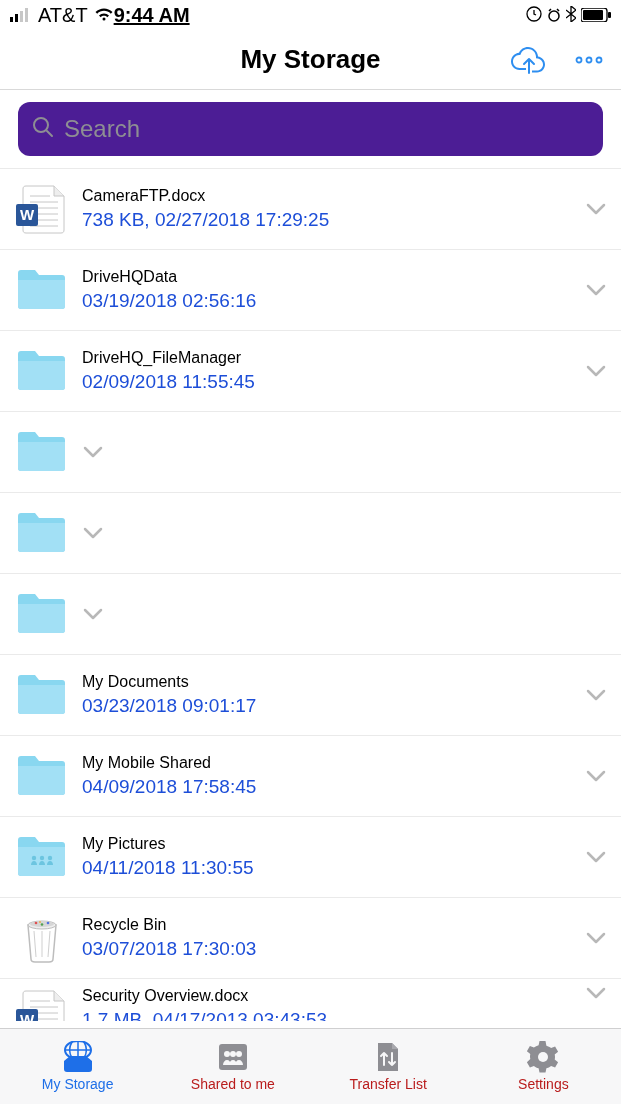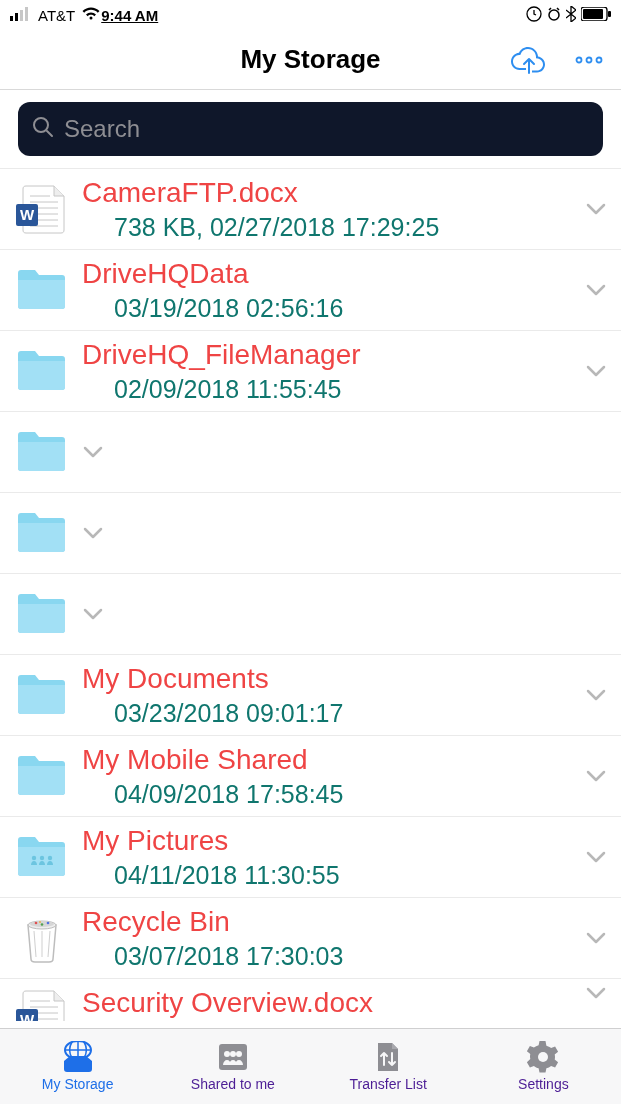--- a/index.html
+++ b/index.html
@@ -1,38 +1,38 @@
 <!DOCTYPE html>
 <html><head>
 <meta charset="utf-8">
 <style>
 * { margin: 0; padding: 0; box-sizing: border-box; }
 html, body { width: 621px; height: 1104px; font-family: -apple-system, "Helvetica Neue", Arial, sans-serif; background: #fff; overflow: hidden; }
-.status-bar { height: 30px; display: flex; align-items: center; padding: 0 10px; font-size: 15px; font-weight: 500; color: #000; }
+.status-bar { height: 30px; display: flex; align-items: center; padding: 0 10px; font-size: 20px; font-weight: 500; color: #000; }
 .status-left { display: flex; align-items: center; gap: 6px; }
 .status-center { flex: 1; text-align: left; font-weight: 600; text-decoration: underline; }
 .status-right { display: flex; align-items: center; gap: 5px; }
 .nav-bar { height: 60px; display: flex; align-items: center; justify-content: center; position: relative; border-bottom: 1px solid #d9d9d9; }
 .nav-title { font-size: 26px; font-weight: 700; color: #000; }
 .nav-right { position: absolute; right: 18px; display: flex; align-items: center; gap: 28px; }
 .icon-btn { cursor: pointer; display: inline-flex; }
 .search-area { padding: 12px 18px; border-bottom: 1px solid #eaeaea; }
-.search-box { background: #0f172a; border-radius: 12px; height: 54px; display: flex; align-items: center; padding: 0 14px; gap: 10px; }
+.search-box { background: #4c1d95; border-radius: 12px; height: 54px; display: flex; align-items: center; padding: 0 14px; gap: 10px; }
 .search-input { border: none; background: transparent; font-size: 24px; color: #8e8e93; flex: 1; outline: none; }
 .search-input::placeholder { color: #8e8e93; }
 .list { height: 852px; overflow: hidden; }
 .row { display: flex; align-items: center; padding: 12px 14px 12px 12px; border-bottom: 1px solid #eaeaea; height: 81px; cursor: pointer; }
 .row-icon { width: 60px; height: 54px; display: flex; align-items: center; justify-content: center; margin-right: 10px; flex-shrink: 0; }
 .row-text { flex: 1; overflow: hidden; }
-.row-name { font-size: 28px; color: #ef4444; font-weight: 400; white-space: nowrap; overflow: hidden; text-overflow: ellipsis; }
-.row-meta { font-size: 25px; color: #0f766e; margin-top: 4px; white-space: nowrap; overflow: hidden; text-overflow: ellipsis; margin-left: 32px; }
+.row-name { font-size: 16px; color: #000000; font-weight: 400; white-space: nowrap; overflow: hidden; text-overflow: ellipsis; }
+.row-meta { font-size: 19px; color: #1d4ed8; margin-top: 4px; white-space: nowrap; overflow: hidden; text-overflow: ellipsis; }
 .row-chevron { width: 22px; flex-shrink: 0; display: flex; align-items: center; justify-content: center; }
 .tabbar { position: absolute; bottom: 0; left: 0; right: 0; height: 76px; display: flex; background: #f7f7f8; border-top: 1px solid #cfcfd0; }
 .tab { flex: 1; display: flex; flex-direction: column; align-items: center; justify-content: center; gap: 3px; cursor: pointer; }
-.tab-label { font-size: 14px; color: #4c1d95; }
+.tab-label { font-size: 14px; color: #b91c1c; }
 .tab.active .tab-label { color: #1e6fe8; }
 .tab svg { fill: #8e8e93; }
 .tab.active svg { fill: #1e6fe8; }
 .list .row:last-child { height: 50px; padding-top: 8px; align-items: flex-start; }
 </style>
 </head>
 <body>
 
 <div class="status-bar">
   <div class="status-left">

